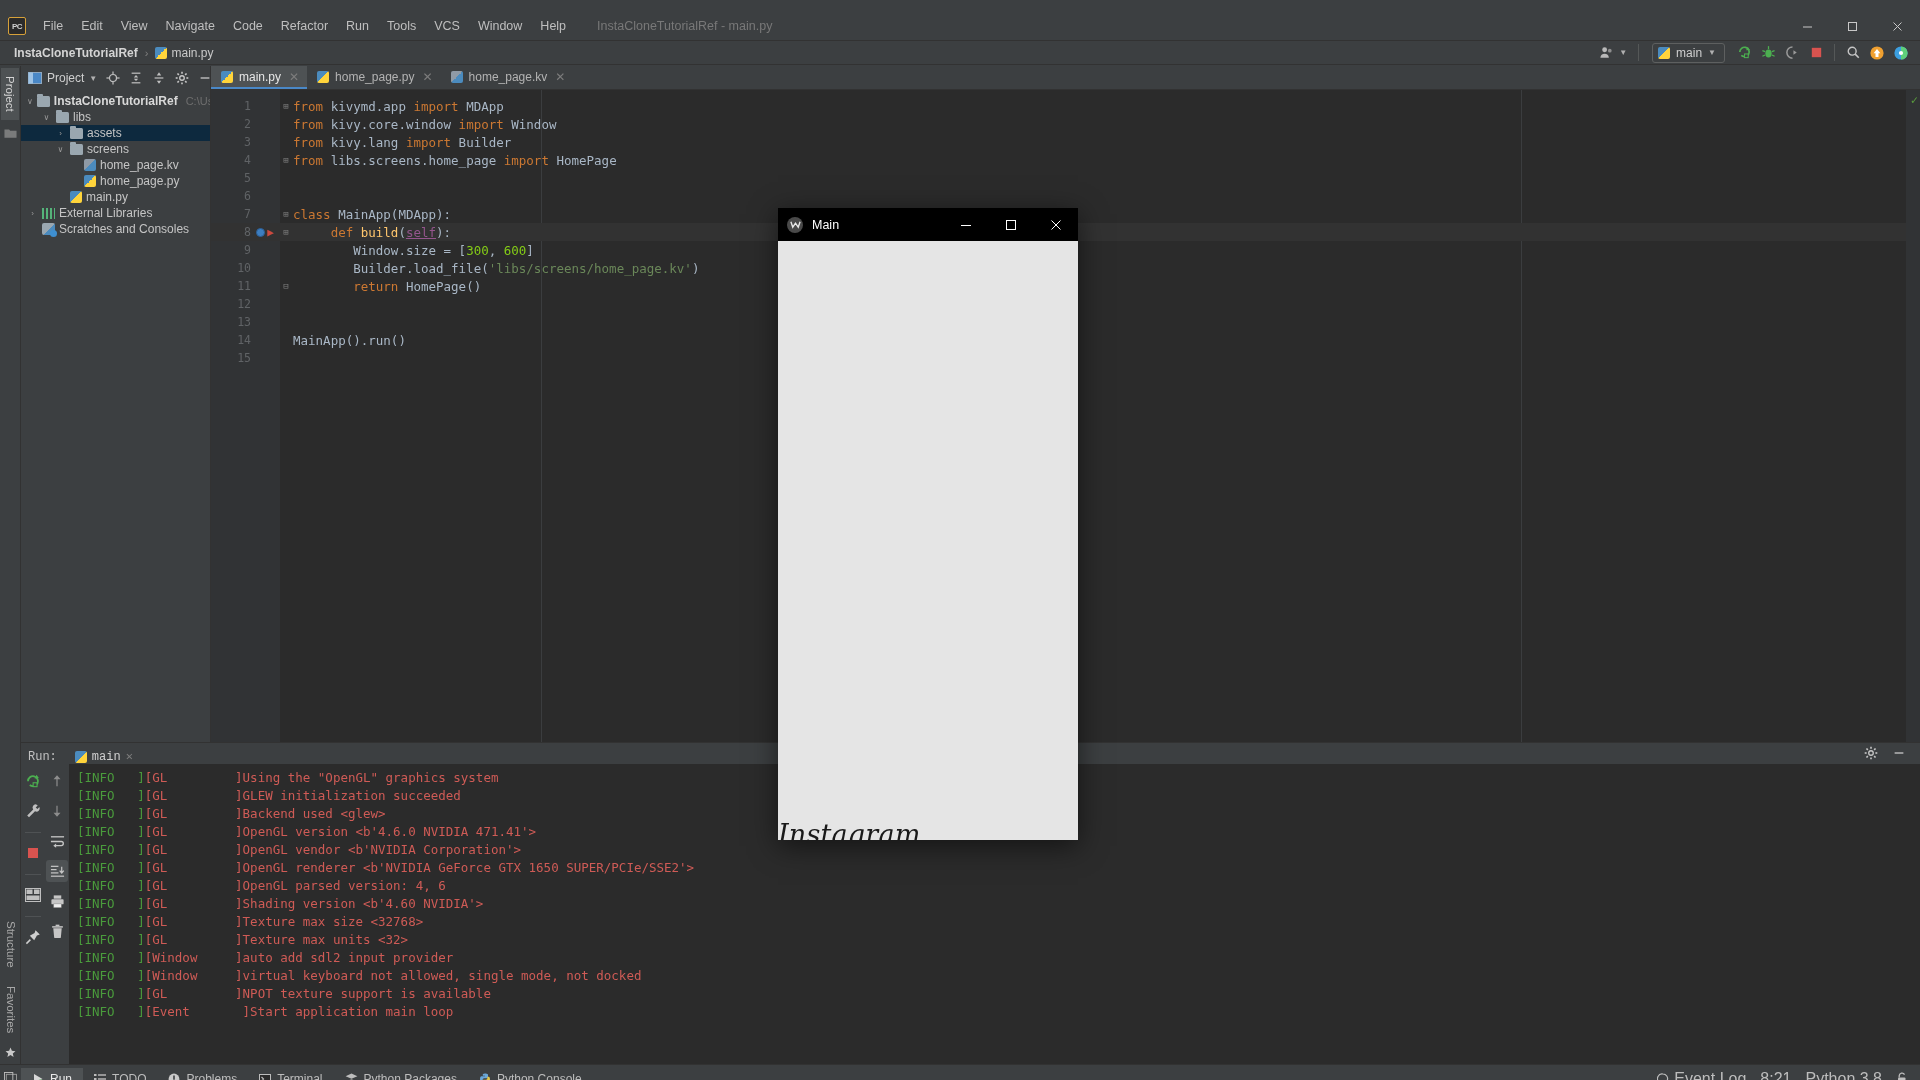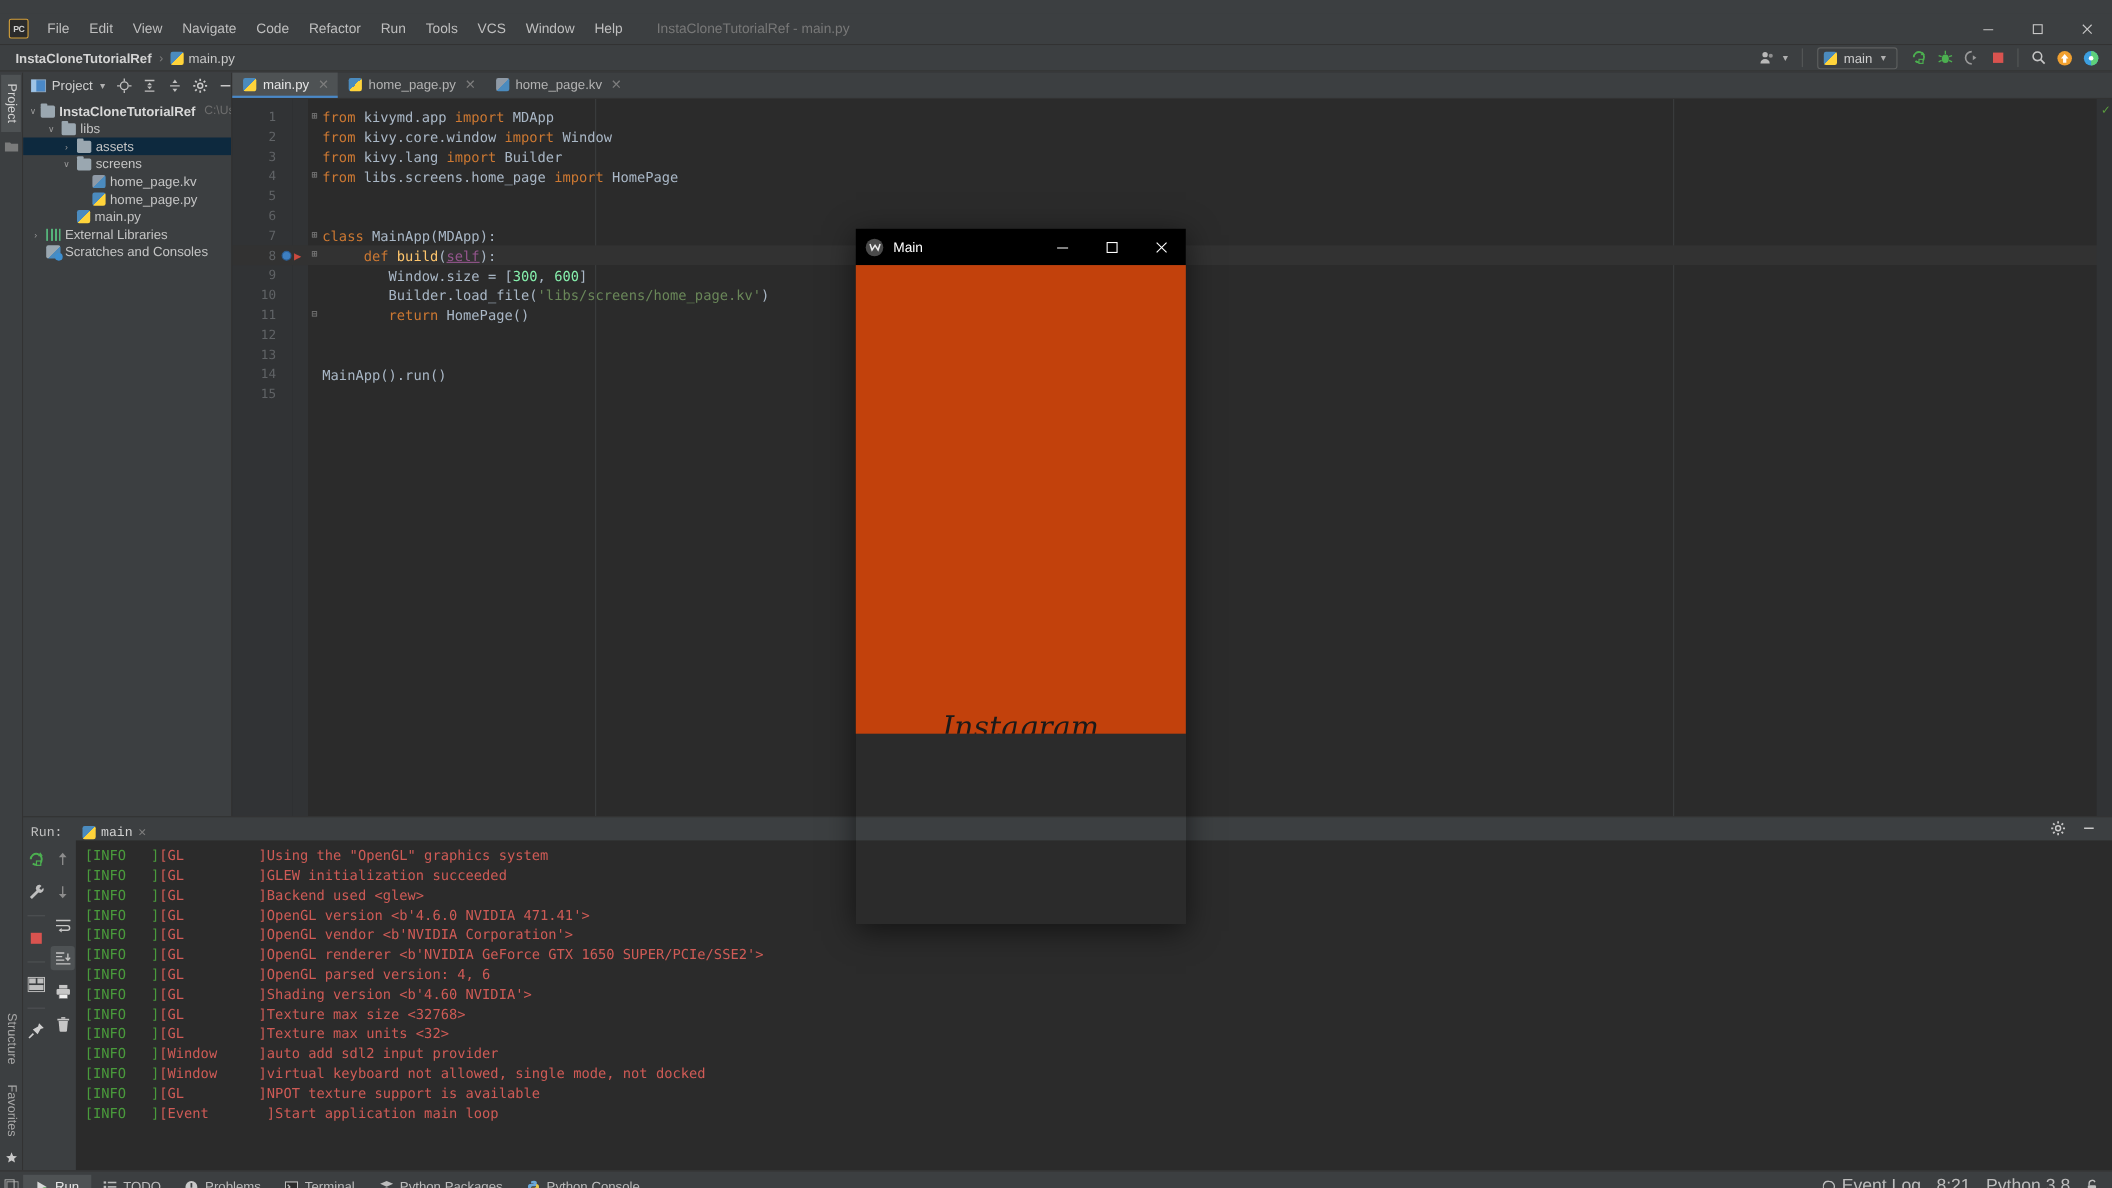--- a/index.html
+++ b/index.html
@@ -156,21 +156,21 @@
   .ln{
     width:40px;text-align:right;color:#606366;font-size:11.5px;flex:0 0 auto;
     font-family:"DejaVu Sans Mono",monospace;
   }
   .mark{ width:28px;flex:0 0 auto;display:flex;align-items:center;justify-content:center;gap:2px;}
   .fold{ width:14px;flex:0 0 auto;color:#808080;font-size:9px;text-align:center;}
   .code{ padding-left:0px; }
   .line.cur{ background:#323232; }
   .kw{ color:#cc7832; }
   .str{ color:#6a8759; }
-  .num{ color:#86efac; }
+  .num{ color:#84cc16; }
   .fn{ color:#ffc66d; }
   .self{ color:#94558d;text-decoration:underline; }
   .pln{ color:#a9b7c6; }
   .vguide{
     position:absolute;top:0;bottom:0;width:1px;background:#3b3d3f;
   }
   .bp{ width:9px;height:9px;border-radius:50%;background:#3d7ec0;border:1px solid #2b5f96;}
   .runmark{ color:#cc4a3f;font-size:11px;font-weight:bold;}
   .bulb{ width:11px;height:11px;border-radius:50%;background:#ffc843;box-shadow:0 0 0 1px #b58a1a inset;}
 
@@ -237,22 +237,22 @@
     height:33px;background:#000000;display:flex;align-items:center;padding-left:9px;
     color:#ffffff;font-size:12.5px;
   }
   .kivy-logo{
     width:16px;height:16px;border-radius:50%;background:#4a4a4a;margin-right:9px;
     display:flex;align-items:center;justify-content:center;color:#e8e8e8;font-size:9px;
   }
   .kivy-ctrls{ margin-left:auto;display:flex;height:33px;}
   .kivy-btn{ width:45px;height:33px;display:flex;align-items:center;justify-content:center;color:#fff;font-size:13px;}
   .kivy-canvas{
-    height:426px;background:#c2410c;position:relative;overflow:hidden;
-    display:flex;align-items:flex-end;justify-content:center;
+    height:599px;background:#e5e5e5;position:relative;overflow:hidden;
+    display:flex;align-items:flex-end;justify-content:flex-start;
   }
   .insta-logo{
     font-family:"DejaVu Serif","Liberation Serif",serif;
     font-style:italic;font-size:27px;color:#1a1a1a;
     padding-bottom:0px;transform:translateY(10px);
     letter-spacing:.2px;
   }
   svg{ display:block; }
 </style>
 </head>

